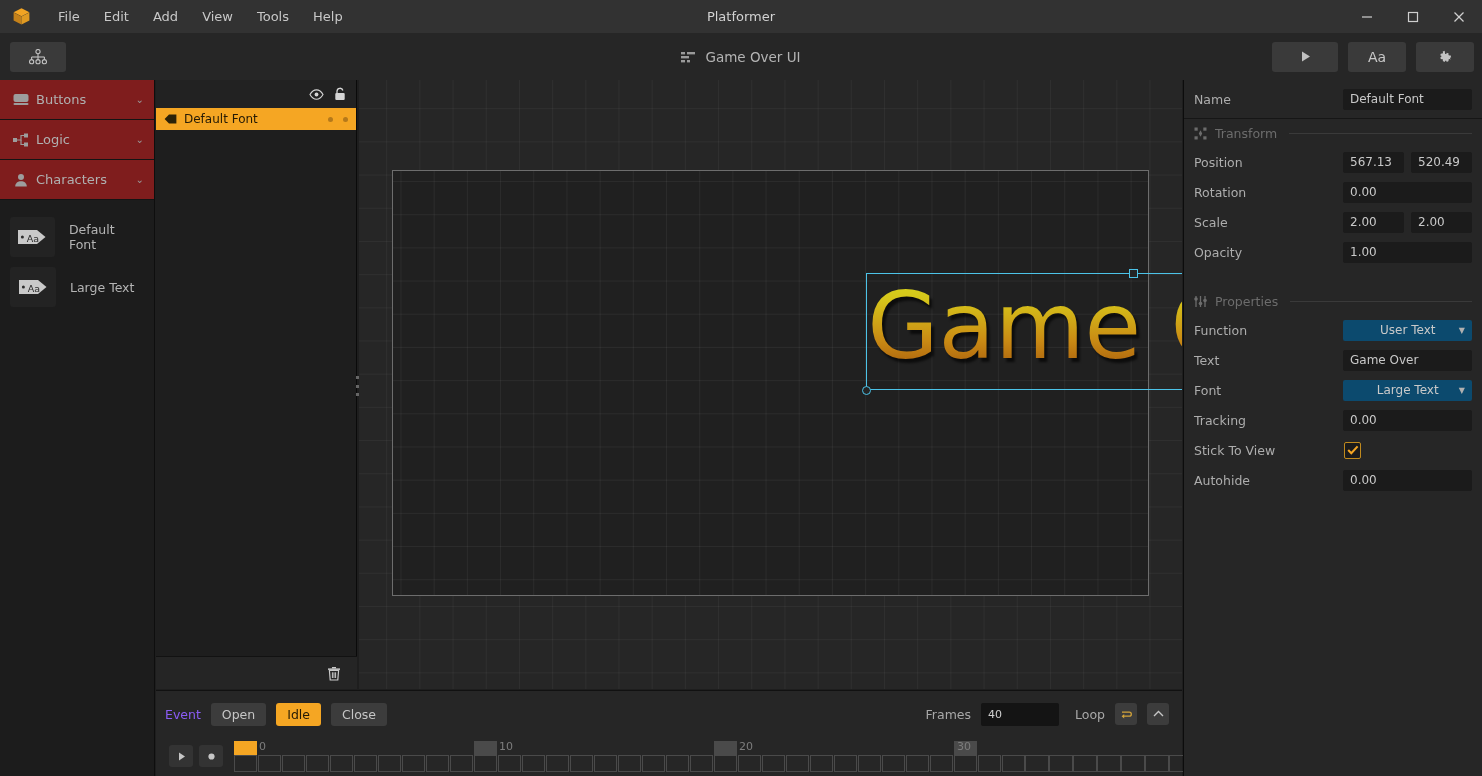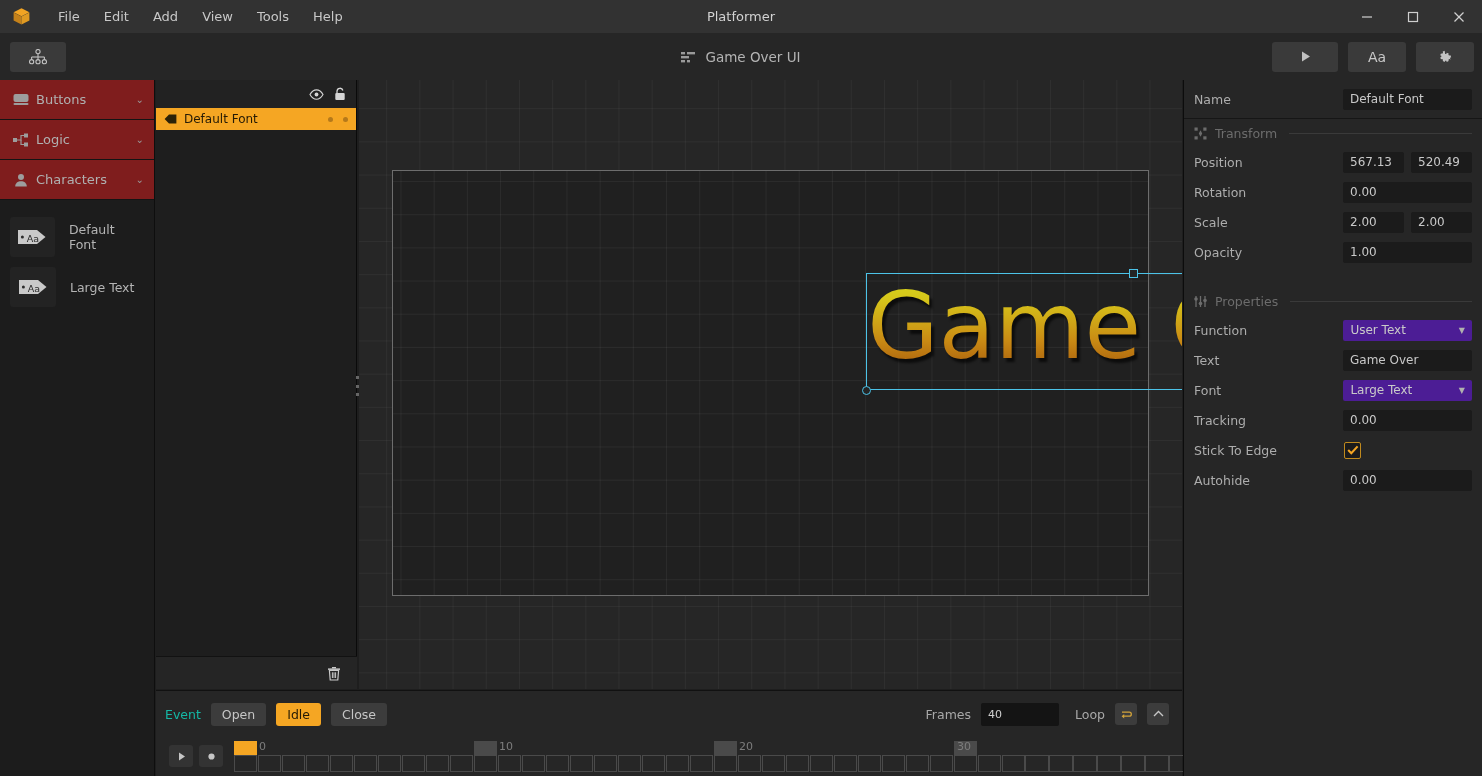--- a/index.html
+++ b/index.html
@@ -173,21 +173,21 @@
 
   
   .timeline {
     position: absolute; left: 156px; top: 690px; width: 1026px; height: 86px;
     background: #262626; border-top: 1px solid #111;
   }
   .tl-row1 {
     position: absolute; left: 0; top: 0; width: 1026px; height: 46px;
     display: flex; align-items: center;
   }
-  .tl-evt-label { color: #14b8a6; font-size: 12.5px; margin-left: 9px; }
+  .tl-evt-label { color: #8b5cf6; font-size: 12.5px; margin-left: 9px; }
   .evt-btn {
     height: 23px; padding: 0 11px; border-radius: 3px; background: #3c3c3c;
     color: #c6c6c6; font-size: 12.5px; display: flex; align-items: center;
     justify-content: center; margin-left: 10px; cursor: pointer;
   }
   .evt-btn.active { background: #f5a623; color: #241a05; }
   .tl-right {
     position: absolute; right: 13px; top: 0; height: 46px;
     display: flex; align-items: center; gap: 10px;
   }
@@ -240,23 +240,23 @@
   .fld-wide { width: 129px; }
   .fld-half { width: 61px; }
   .section-head {
     height: 28px; display: flex; align-items: center; padding: 0 10px; gap: 8px;
   }
   .section-head .sh-title { color: #6c6c6c; font-size: 12.5px; }
   .section-head .sh-line { flex: 1; height: 1px; background: #3a3a3a; margin-left: 4px; }
   .prow { height: 30px; display: flex; align-items: center; padding: 0 10px; }
   .prow .pr-fields { display: flex; gap: 7px; }
   .selectbox {
-    width: 129px; height: 21px; background: #4c1d95; border-radius: 2px;
+    width: 129px; height: 21px; background: #0c4a6e; border-radius: 2px;
     display: flex; align-items: center; padding: 0 7px; color: #c9c9c9;
-    font-size: 12px; cursor: pointer; position: relative;
+    font-size: 12px; cursor: pointer; position: relative; justify-content: center;
   }
   .selectbox .caret {
     position: absolute; right: 7px; font-size: 8px; color: #b0b0b0;
   }
   .chkbox {
     width: 17px; height: 17px; background: #1b1b1b; border: 1px solid #c08a1e;
     border-radius: 2px; display: flex; align-items: center; justify-content: center;
     cursor: pointer;
   }
   svg { display: block; }
@@ -635,21 +635,21 @@
       <div class="selectbox">
         <span>Large Text</span>
         <span class="caret">▼</span>
       </div>
     </div>
     <div class="prow">
       <span class="prop-label">Tracking</span>
       <input class="prop-field fld-wide" value="0.00" style="">
     </div>
     <div class="prow">
-      <span class="prop-label">Stick To Edge</span>
+      <span class="prop-label">Stick To View</span>
       <div class="chkbox">
         <span>
           <svg width="12" height="10" viewBox="0 0 12 10">
               <polyline points="1.2,5 4.3,8.2 10.6,1.4" fill="none" stroke="#f5a623" stroke-width="2.1"></polyline>
             </svg>
         </span>
       </div>
     </div>
     <div class="prow">
       <span class="prop-label">Autohide</span>

